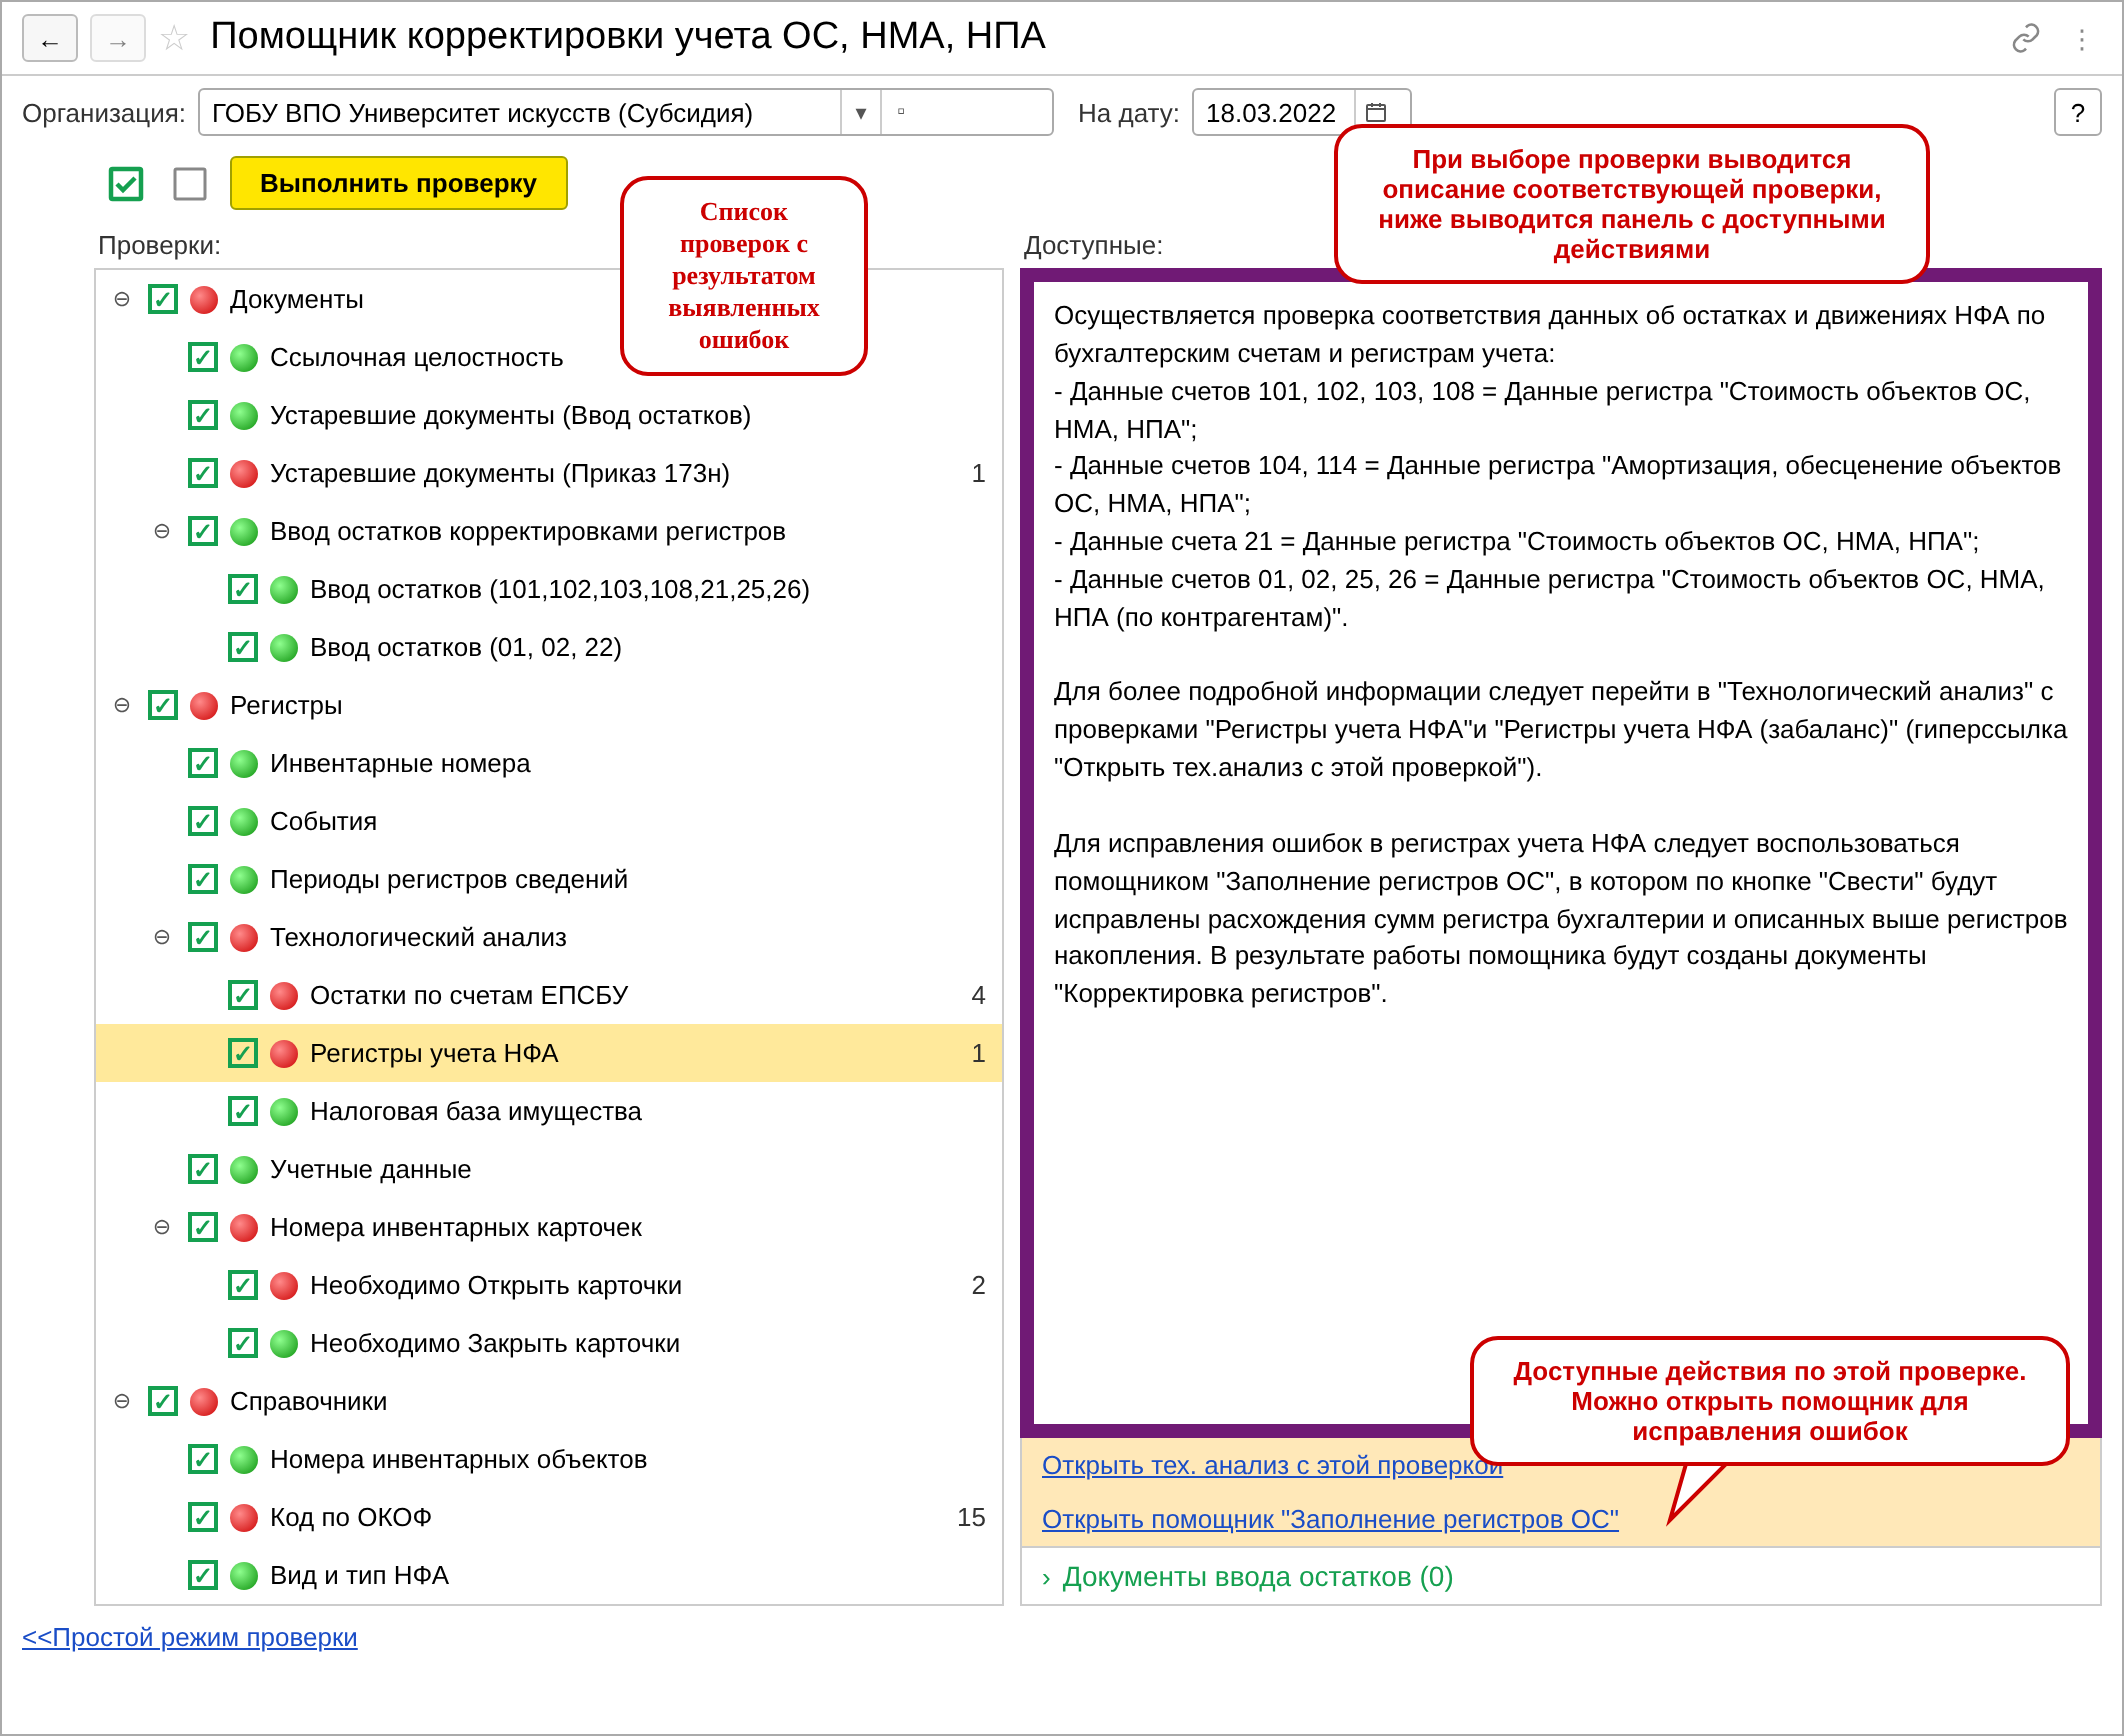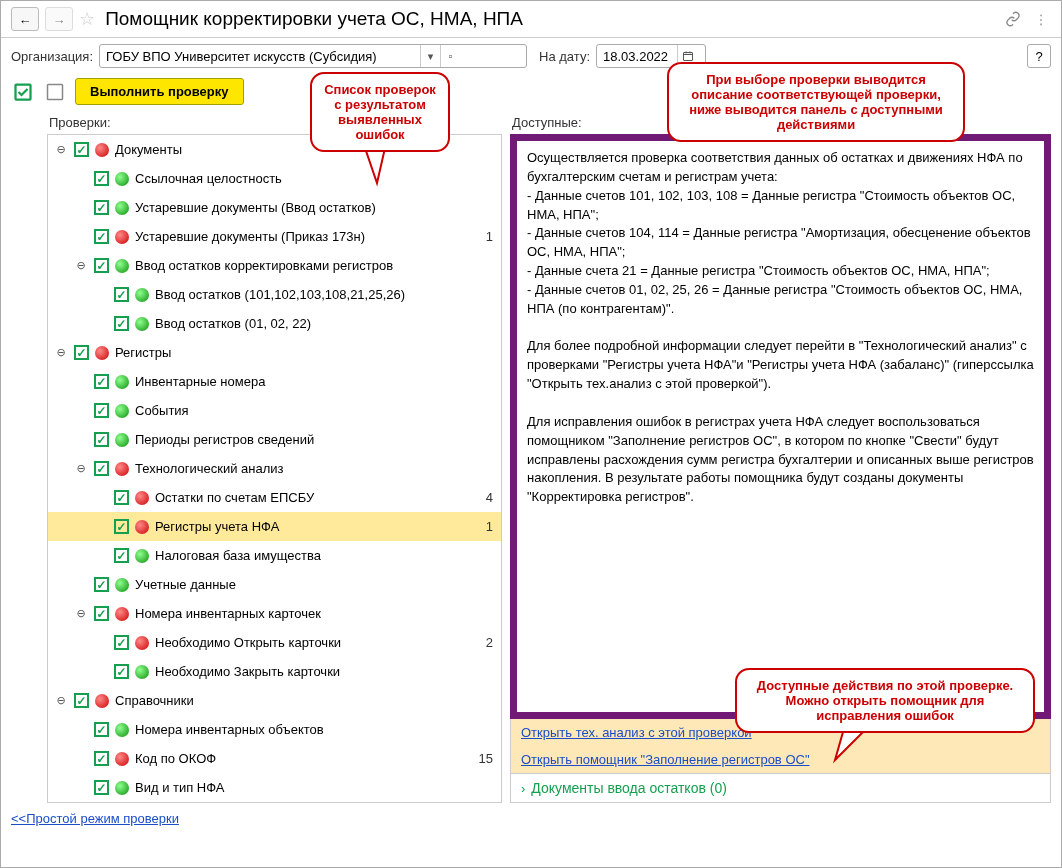--- a/index.html
+++ b/index.html
@@ -9,21 +9,21 @@
   .star-icon { color: #ccc; font-size: 18px; }
   .title { font-size: 19px; font-weight: 400; margin-left: 4px; }
   .hdr-right { margin-left: auto; display: flex; gap: 8px; color: #888; }
   .hdr-right .ico { width: 20px; height: 20px; display: inline-flex; align-items: center; justify-content: center; cursor: pointer; }
   .toolbar { display: flex; align-items: center; padding: 6px 10px; gap: 6px; font-size: 13px; }
   .toolbar label { color: #333; }
   .combo { display: flex; align-items: center; border: 1px solid #aaa; border-radius: 3px; height: 24px; background: #fff; }
   .combo input { border: none; outline: none; padding: 0 6px; font-size: 13px; height: 22px; background: transparent; }
   .combo .cbtn { width: 20px; height: 22px; border-left: 1px solid #ccc; display: inline-flex; align-items: center; justify-content: center; cursor: pointer; color: #555; font-size: 11px; }
   .helpbtn { margin-left: auto; width: 24px; height: 24px; border: 1px solid #aaa; border-radius: 3px; background: #fff; display: inline-flex; align-items: center; justify-content: center; cursor: pointer; }
-  .actionbar { display: flex; align-items: center; padding: 4px 10px 8px; gap: 8px; }
+  .actionbar { display: flex; align-items: center; padding: 4px 10px 8px; gap: 8px; margin-left: 40px; }
   .iconbtn { width: 24px; height: 24px; display: inline-flex; align-items: center; justify-content: center; cursor: pointer; }
   .ybtn { background: #ffe600; border: 1px solid #a0a000; border-radius: 3px; padding: 5px 14px; font-size: 13px; cursor: pointer; font-weight: bold; }
   .mainrow { display: flex; height: 690px; margin-left: 36px; }
   .leftpane { width: 465px; display: flex; flex-direction: column; padding: 0 0 0 10px; }
   .panehdr { font-size: 13px; color: #333; padding: 2px 2px 4px; }
   .treebox { flex: 1; border: 1px solid #ccc; overflow-y: auto; background: #fff; }
   .treerow { display: flex; align-items: center; height: 29px; padding-right: 8px; gap: 6px; cursor: default; white-space: nowrap; }
   .treerow.sel { background: #ffe99b; }
   .exp { width: 14px; text-align: center; color: #555; font-size: 11px; cursor: pointer; display: inline-block; }
   .exp.none { visibility: hidden; }
@@ -98,21 +98,21 @@
       </svg>
   </span>
   <span class="iconbtn">
     <svg width="18" height="18" viewBox="0 0 24 24" fill="none" stroke="#888" stroke-width="2">
         <rect x="2" y="2" width="20" height="20" rx="1"></rect>
       </svg>
   </span>
   <button class="ybtn">Выполнить проверку</button>
 </div>
 
-<div class="callout" style="left:310px; top:72px; width:140px;">Список проверок с результатом выявленных ошибок</div>
+<div class="callout" style="left:310px; top:88px; width:124px;font-family:Liberation Serif, serif;">Список проверок с результатом выявленных ошибок</div>
 <svg class="callout-tail" style="left:355px; top:148px;" width="40" height="40">
     <polygon points="10,0 30,0 22,35" fill="#fff" stroke="#c00" stroke-width="2"></polygon>
   </svg>
 
 <div class="callout" style="left:667px; top:62px; width:298px;">При выборе проверки выводится описание соответствующей проверки, ниже выводится панель с доступными действиями</div>
 
 <div class="callout" style="left:735px; top:668px; width:300px;">Доступные действия по этой проверке. Можно открыть помощник для исправления ошибок</div>
 <svg class="callout-tail" style="left:830px; top:725px;" width="50" height="40">
     <polygon points="15,0 40,0 5,35" fill="#fff" stroke="#c00" stroke-width="2"></polygon>
   </svg>

